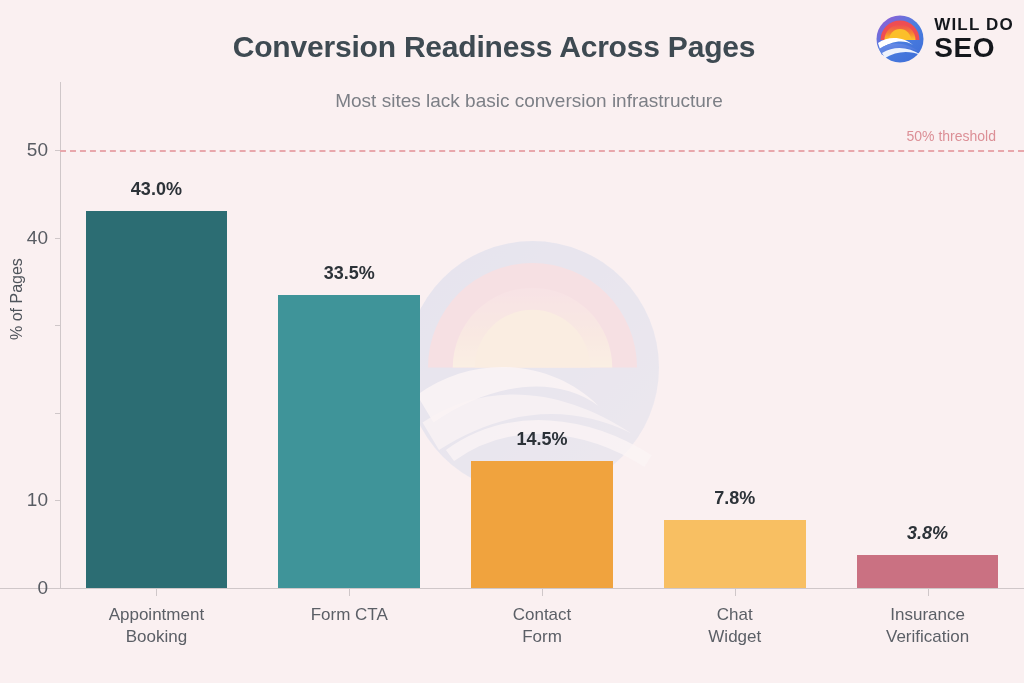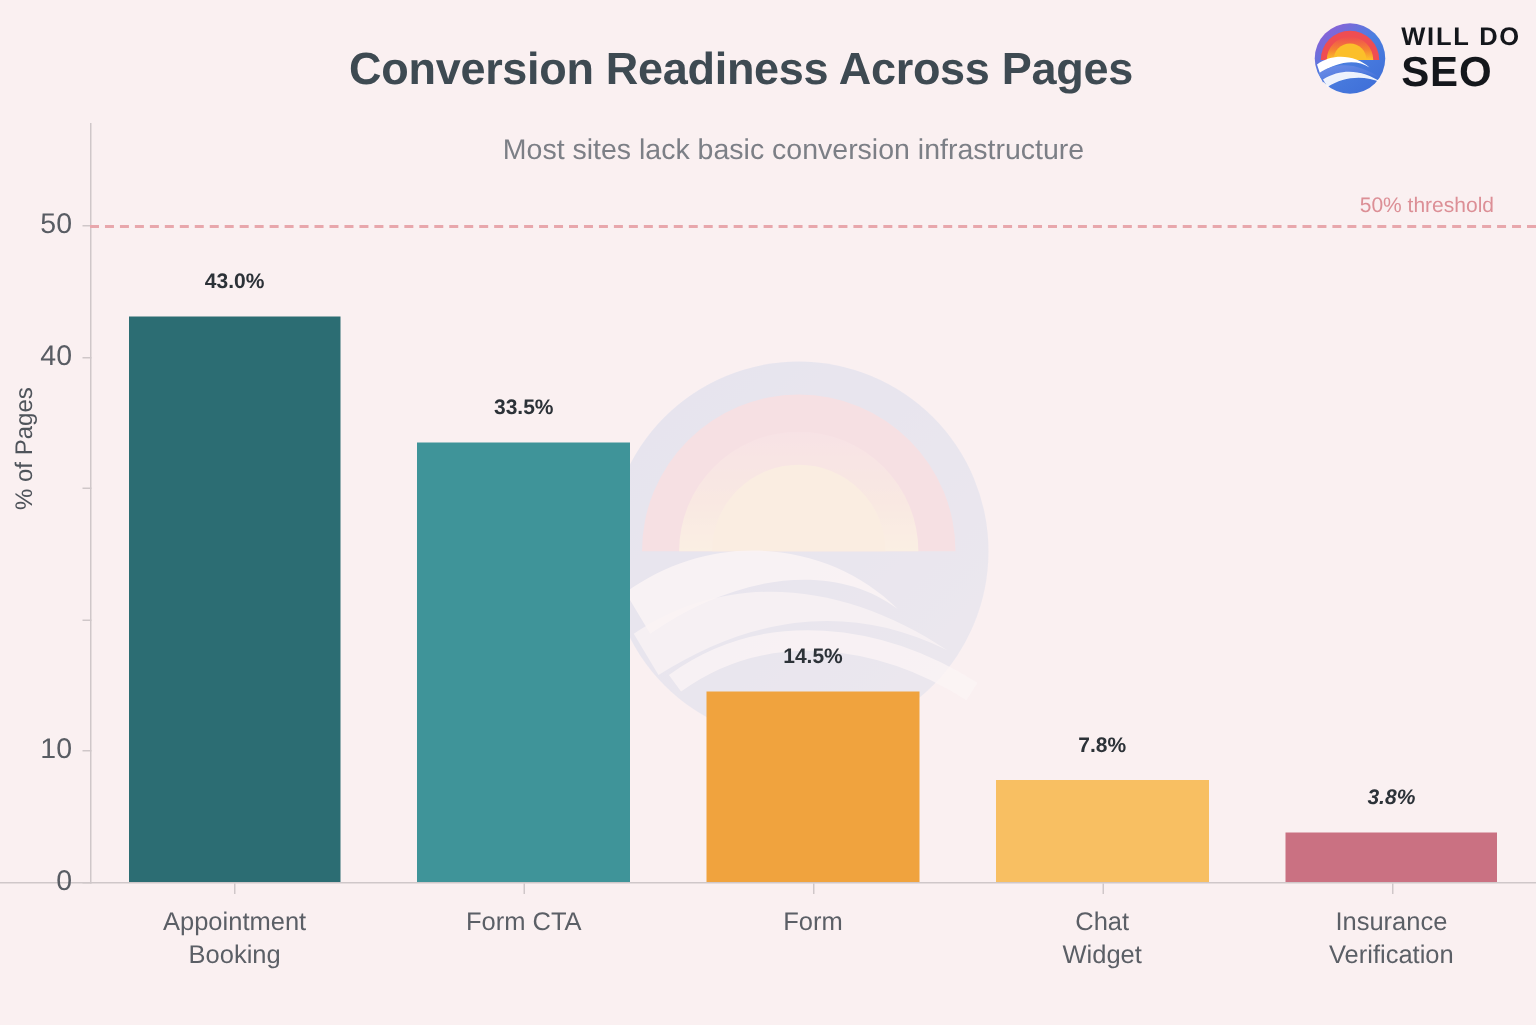--- a/index.html
+++ b/index.html
@@ -136,21 +136,21 @@
     white-space: nowrap;
   }
   
   .bar {
     position: absolute;
     bottom: 0;
   }
   .bar-value {
     position: absolute;
     text-align: center;
-    font-size: 14px;
+    font-size: 18px;
     font-weight: bold;
     color: #2c3238;
     white-space: nowrap;
   }
   .xtick-mark {
     position: absolute;
     top: 589px;
     width: 1px;
     height: 7px;
     background: #cfc7c9;
@@ -264,20 +264,21 @@
       <div class="xtick-label" style="left: 61.4px; width: 190px;">
         <div>Appointment</div>
         <div>Booking</div>
       </div>
       <div class="xtick-mark" style="left: 349.2px;"></div>
       <div class="xtick-label" style="left: 254.2px; width: 190px;">
         <div>Form CTA</div>
       </div>
       <div class="xtick-mark" style="left: 542px;"></div>
       <div class="xtick-label" style="left: 447px; width: 190px;">
+        <div>Contact</div>
         <div>Form</div>
       </div>
       <div class="xtick-mark" style="left: 734.8px;"></div>
       <div class="xtick-label" style="left: 639.8px; width: 190px;">
         <div>Chat</div>
         <div>Widget</div>
       </div>
       <div class="xtick-mark" style="left: 927.6px;"></div>
       <div class="xtick-label" style="left: 832.6px; width: 190px;">
         <div>Insurance</div>

